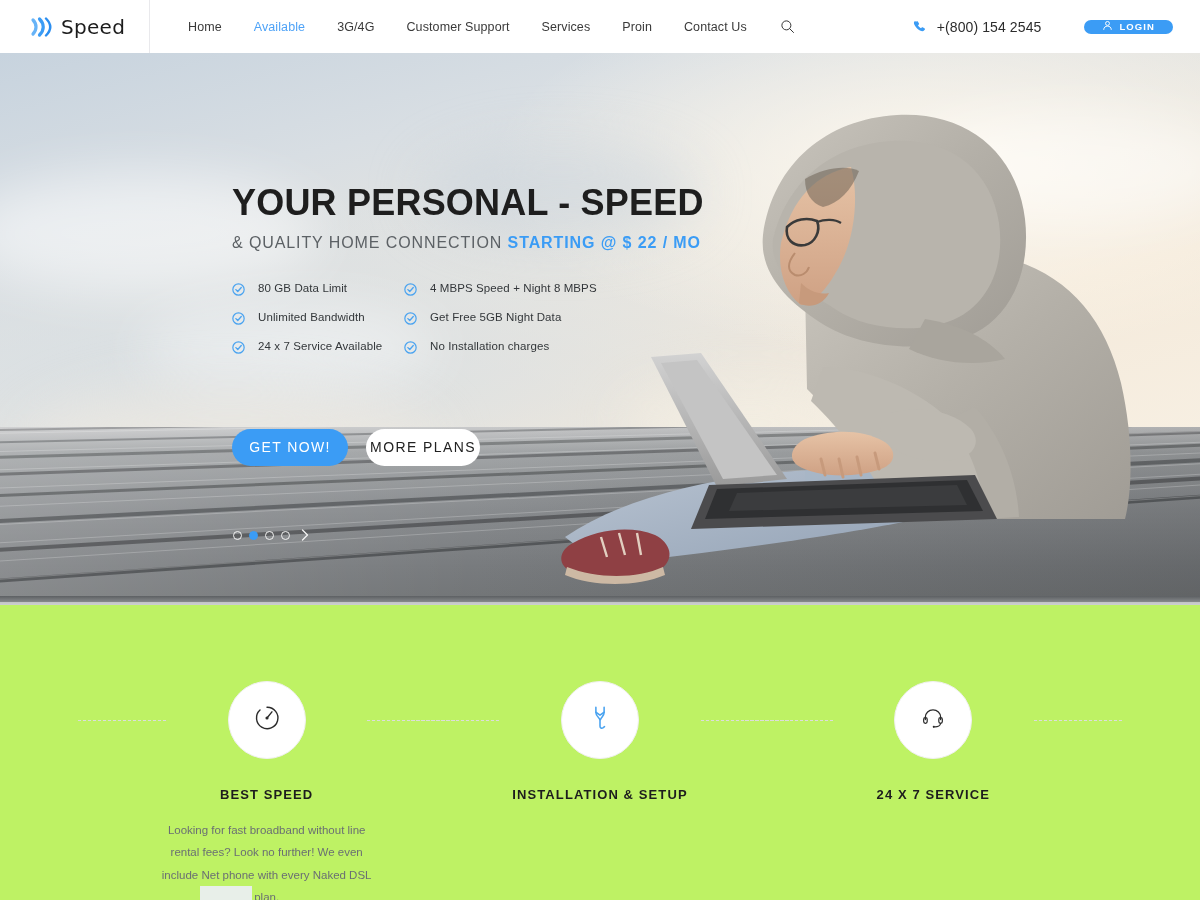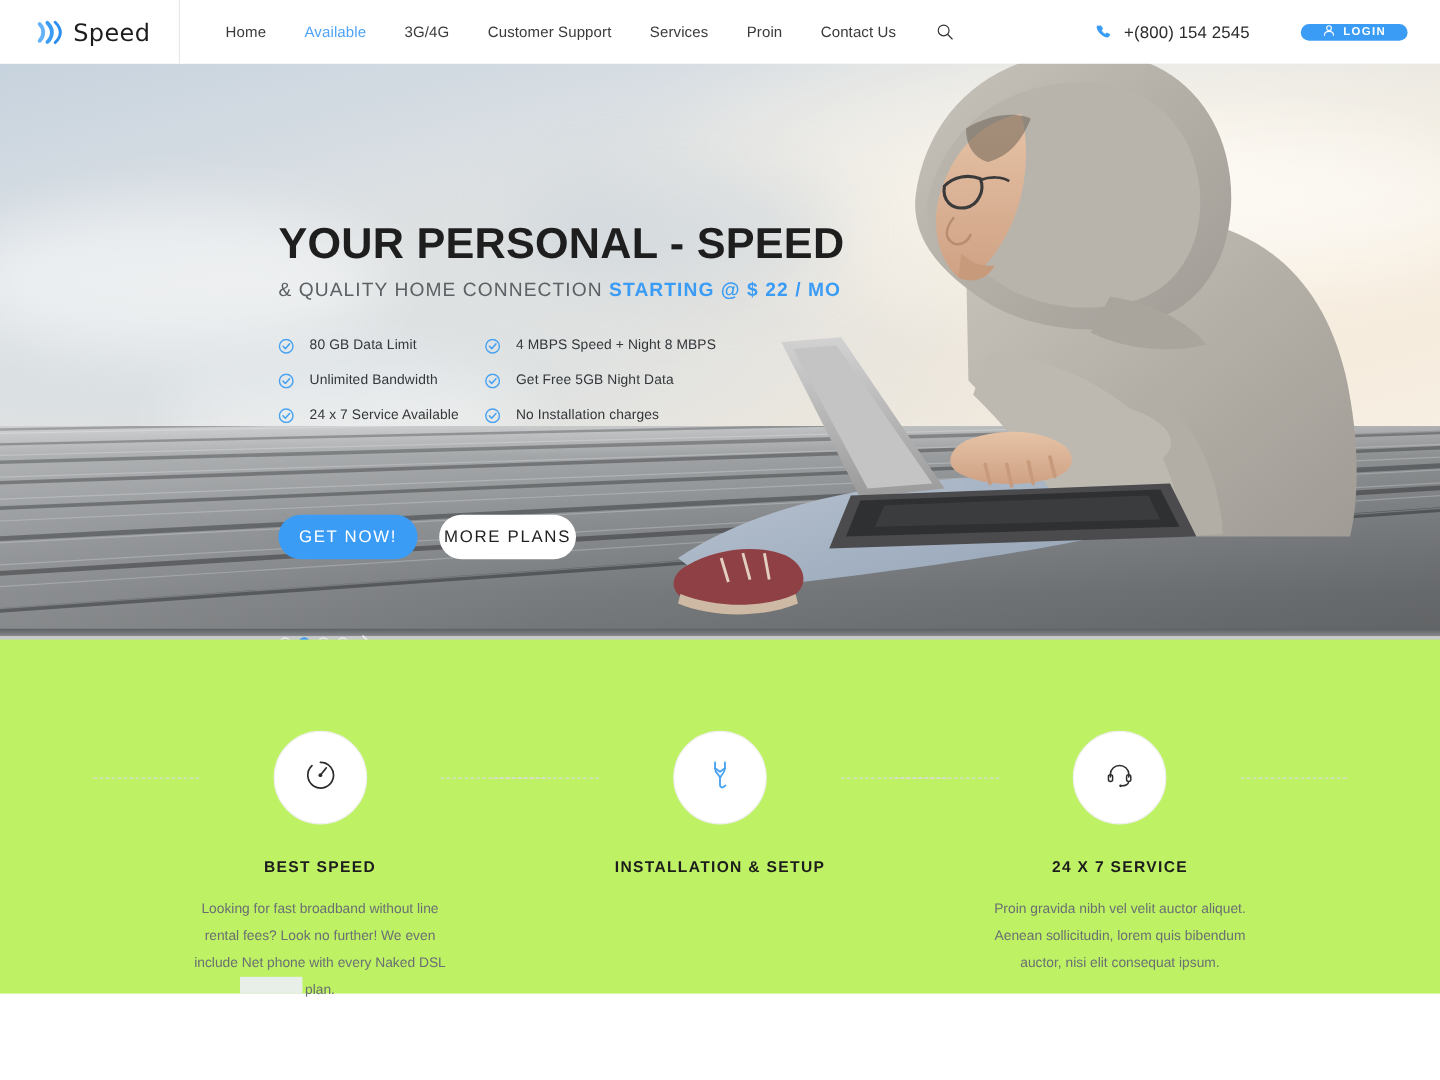--- a/index.html
+++ b/index.html
@@ -93,21 +93,21 @@
     align-items: center;
     gap: 6px;
     cursor: pointer;
     border: none;
     font-family: "Liberation Sans", sans-serif;
   }
 
   
   .hero {
     position: relative;
-    height: 480px;
+    height: 552px;
     overflow: hidden;
     background: #cfd6dc;
   }
   .hero-sky {
     position: absolute;
     inset: 0 0 170px 0;
     background:
       radial-gradient(ellipse 60% 80% at 78% 30%, rgba(255,249,238,0.95) 0%, rgba(255,248,236,0.0) 62%),
       radial-gradient(ellipse 90% 70% at 20% 85%, rgba(214,222,228,0.85) 0%, rgba(214,222,228,0) 70%),
       linear-gradient(165deg, #c7d3de 0%, #d8dee3 26%, #e8e6e0 52%, #f4eadb 73%, #f7efe2 100%);
@@ -549,18 +549,17 @@
           <svg viewBox="0 0 34 34" width="26" height="26">
             <path d="M7 19 L7 16 C7 10.5 11.5 6.5 17 6.5 C22.5 6.5 27 10.5 27 16 L27 19" stroke="#2b2b2b" stroke-width="1.7" fill="none" stroke-linecap="round"></path>
             <rect x="4.8" y="16.5" width="4.6" height="7.4" rx="2.2" stroke="#2b2b2b" stroke-width="1.6" fill="none"></rect>
             <rect x="24.6" y="16.5" width="4.6" height="7.4" rx="2.2" stroke="#2b2b2b" stroke-width="1.6" fill="none"></rect>
             <path d="M26.9 24 C26.9 27 23 28.6 19.6 28.6" stroke="#2b2b2b" stroke-width="1.6" fill="none" stroke-linecap="round"></path>
             <circle cx="18.1" cy="28.6" r="1.5" fill="#2b2b2b"></circle>
           </svg>
         </span>
       </div>
       <div class="svc-title">24 X 7 SERVICE</div>
-      <div class="svc-desc">Proin gravida nibh vel velit auctor aliquet. Aenean sollicitudin, lorem quis bibendum auctor, nisi elit consequat ipsum.</div>
     </div>
 
   </div>
   <div class="bottom-hint"></div>
 </section>
 
 </body></html>

